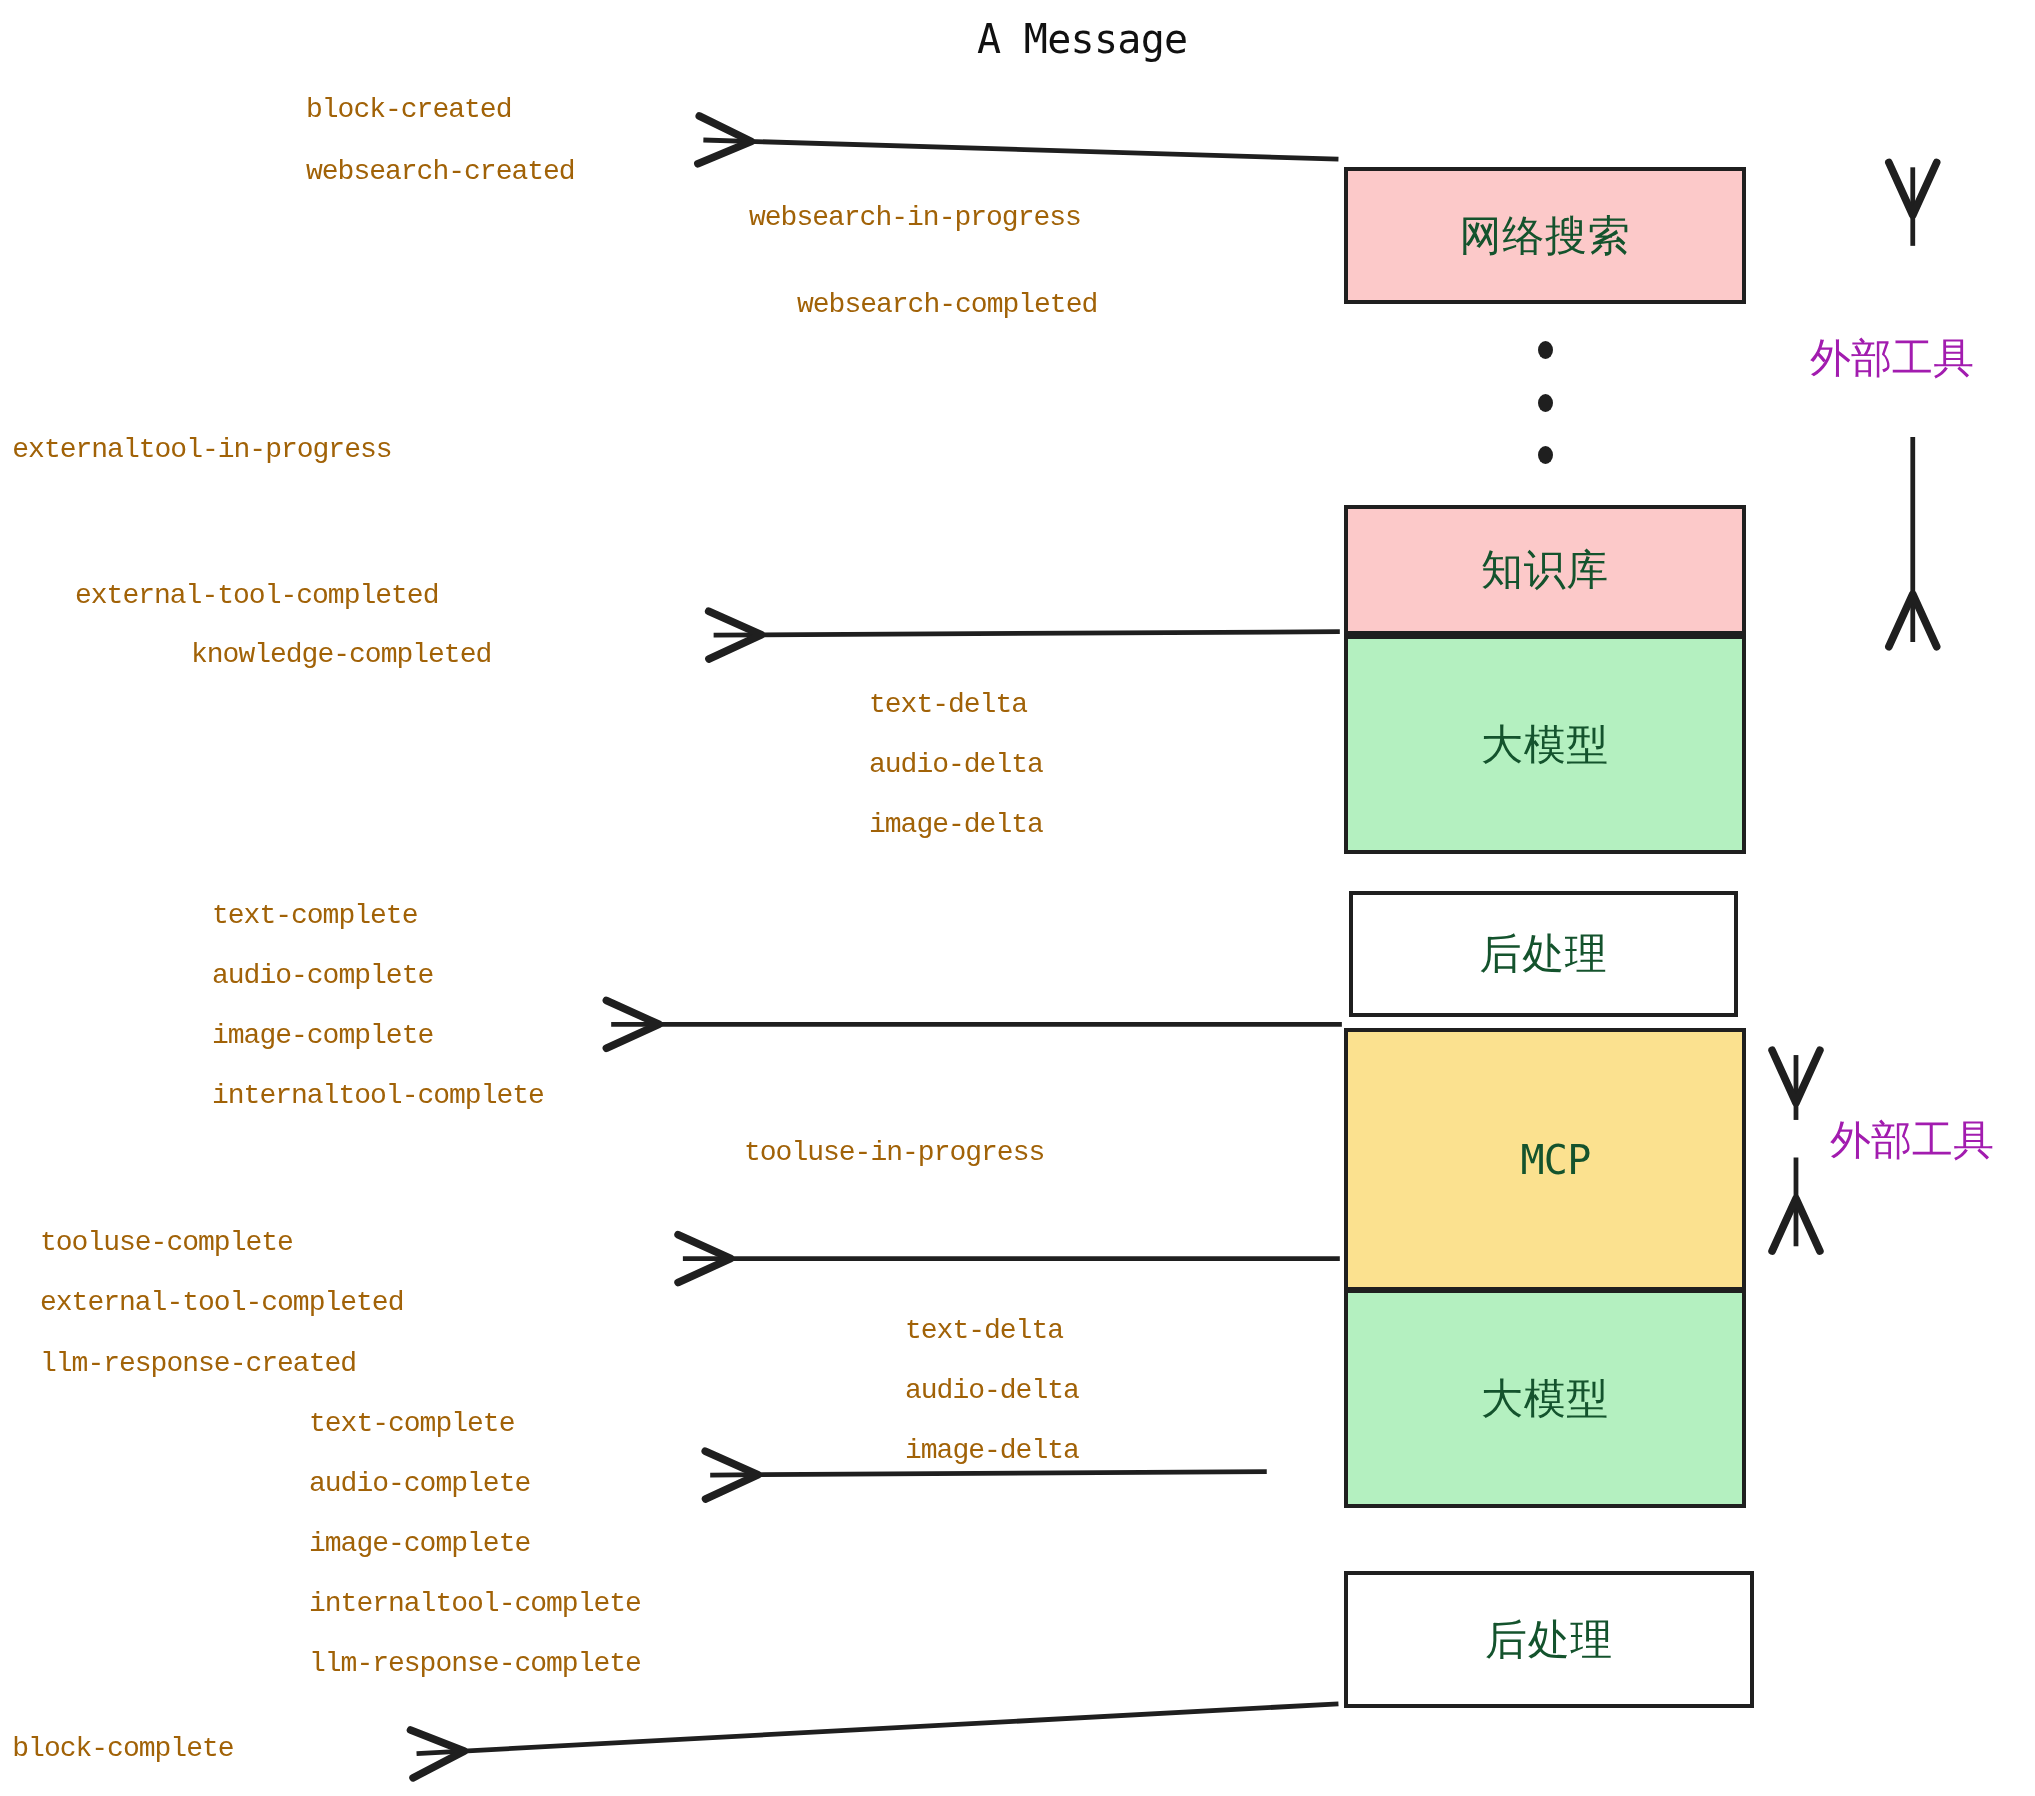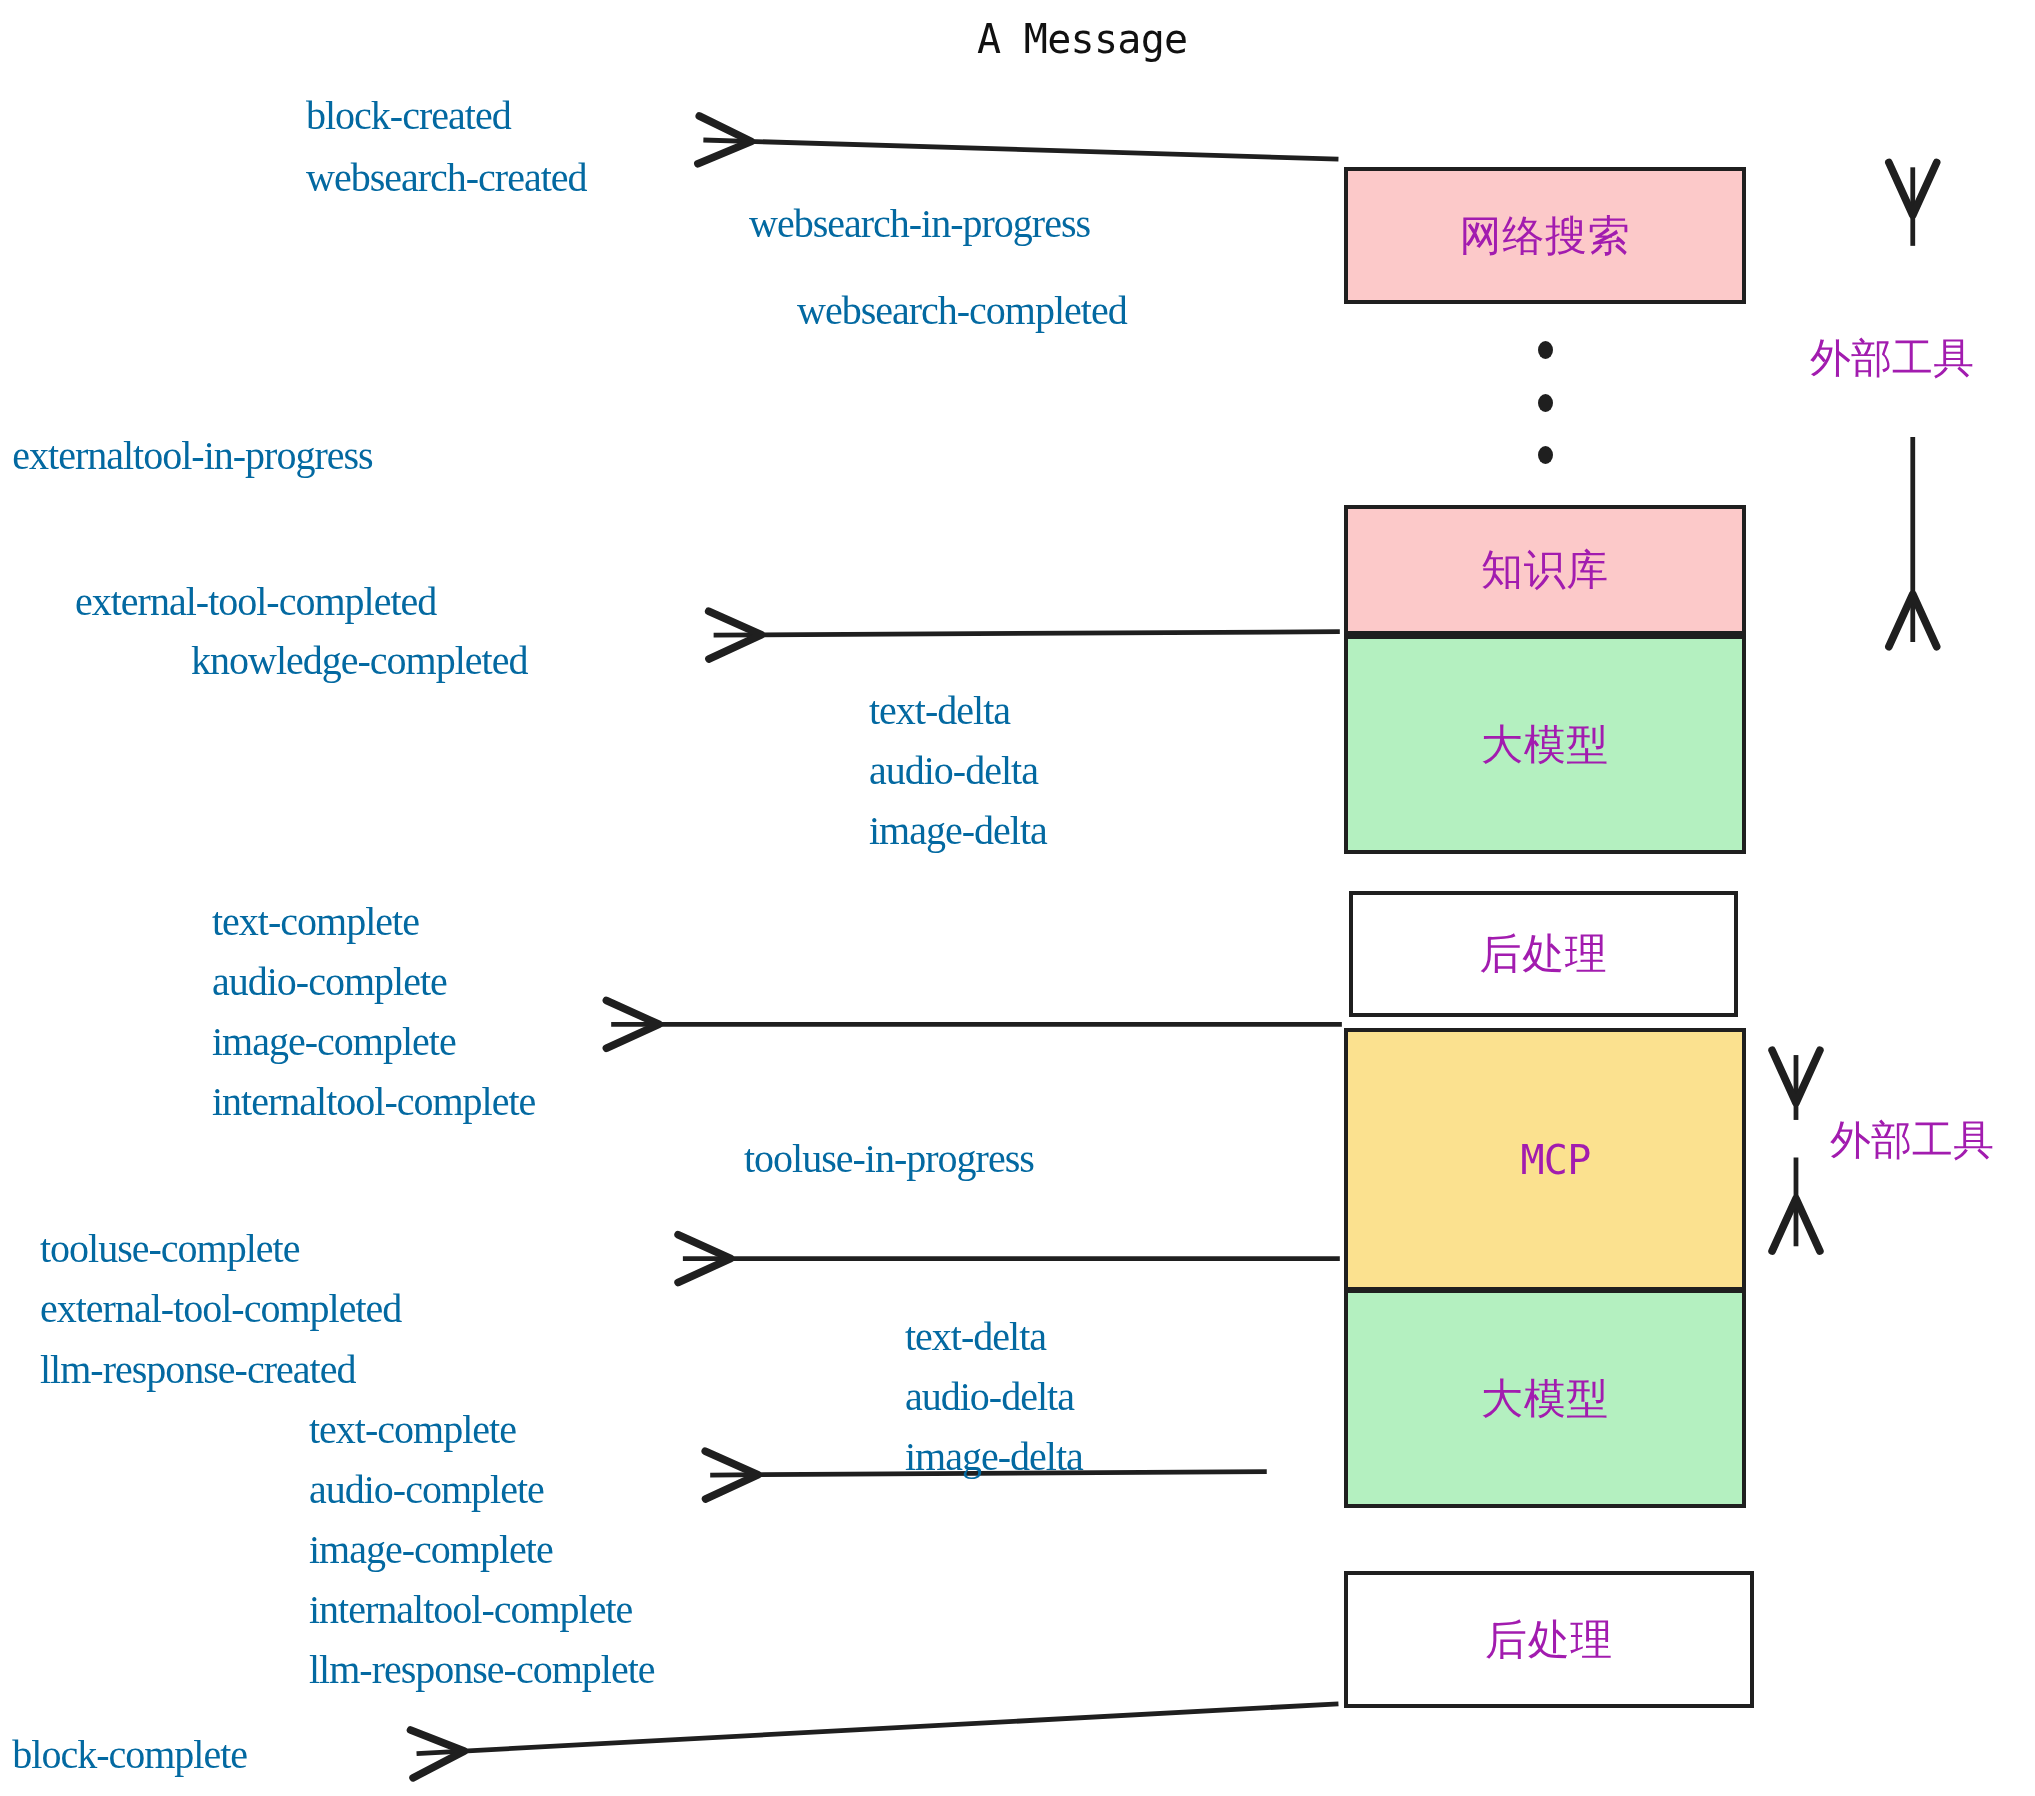--- a/index.html
+++ b/index.html
@@ -17,23 +17,23 @@
   }
   #svg-layer {
     position: absolute;
     left: 0; top: 0;
     width: 2035px;
     height: 1796px;
     pointer-events: none;
   }
   .evt {
     position: absolute;
-    font-family: Liberation Serif, serif;
-    font-size: 40px;
-    color: #0369a1;
+    font-family: Liberation Mono, monospace;
+    font-size: 28px;
+    color: #a16207;
     white-space: nowrap;
     letter-spacing: -1px;
     line-height: 1;
   }
   .title {
     position: absolute;
     font-family: "DejaVu Sans Mono", "Liberation Mono", monospace;
     font-size: 40px;
     color: #111111;
     white-space: nowrap;
@@ -43,21 +43,21 @@
     position: absolute;
     box-sizing: border-box;
     border: 4.1px solid #1f1f1f;
     display: flex;
     align-items: center;
     justify-content: center;
   }
   .node-label {
     font-family: "DejaVu Sans", "Liberation Sans", sans-serif;
     font-size: 42px;
-    color: #a21caf;
+    color: #14532d;
     white-space: nowrap;
     letter-spacing: 0.7px;
   }
   .node-label.latin {
     font-family: "DejaVu Sans Mono", "Liberation Mono", monospace;
     font-size: 40px;
     letter-spacing: -0.7px;
   }
   .side-label {
     position: absolute;

